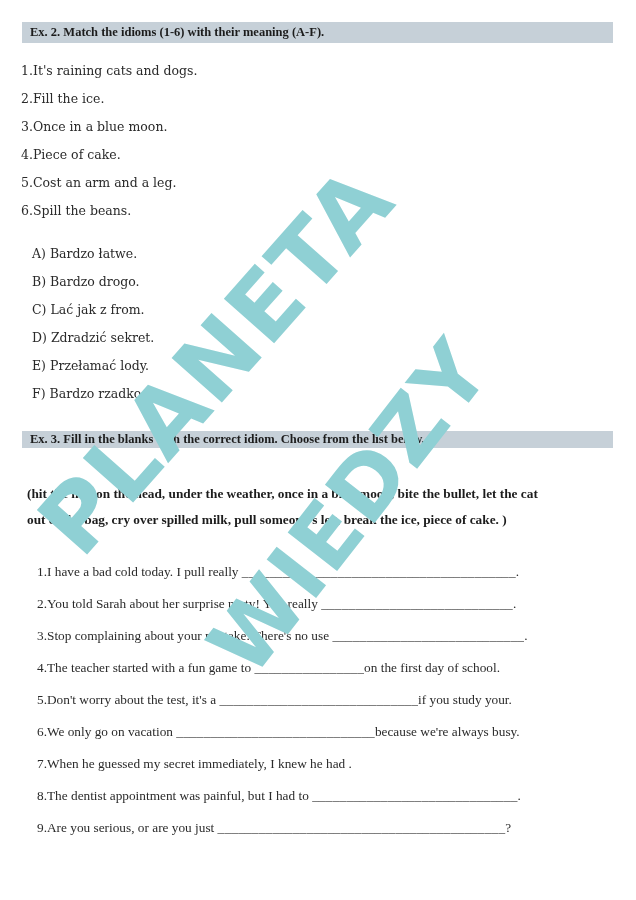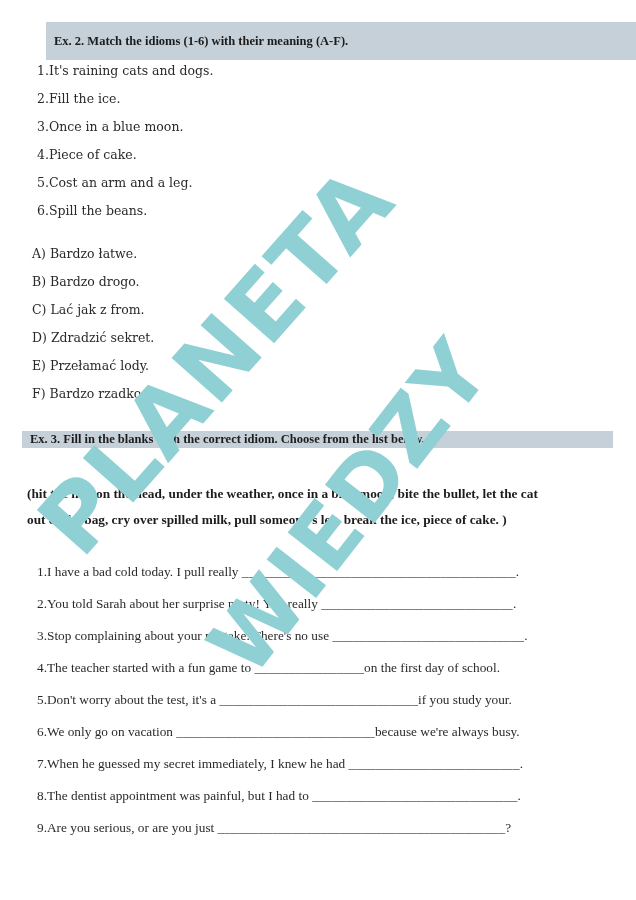--- a/index.html
+++ b/index.html
@@ -4,25 +4,25 @@
 <style>
   html, body { margin: 0; padding: 0; background: #ffffff; }
   body { width: 636px; height: 900px; position: relative; overflow: hidden;
          font-family: "DejaVu Serif", "Liberation Serif", serif; color: #2a2a2a; }
   .page { position: absolute; left: 0; top: 0; width: 636px; height: 900px; }
 
   .ex-header { position: absolute; left: 22px; width: 591px; background: #c6d0d8;
                font-family: "Liberation Serif", "DejaVu Serif", serif; font-weight: bold;
                font-size: 12.5px; color: #1c1c1c; box-sizing: border-box; padding-left: 8px;
                display: flex; align-items: center; }
-  #ex2-header { top: 22px; height: 38px; margin-left: 24px; }
+  #ex2-header { top: 22px; height: 21px; }
   #ex3-header { top: 431px; height: 17px; }
 
   .idiom-list, .meaning-list, .fill-list { position: absolute; margin: 0; padding: 0; list-style: none; }
-  .idiom-list { left: 37px; top: 61px; }
+  .idiom-list { left: 21px; top: 61px; }
   .idiom-list li { height: 28px; font-size: 12.5px; line-height: 20px; white-space: nowrap; }
   .idiom-list .num, .fill-list .num { display: inline-block; }
 
   .meaning-list { left: 32px; top: 244px; }
   .meaning-list li { height: 28px; font-size: 12.5px; line-height: 20px; white-space: nowrap; }
 
   .word-bank { position: absolute; left: 27px; top: 481px; width: 590px;
                font-family: "Liberation Serif", "DejaVu Serif", serif; font-weight: bold;
                font-size: 13.3px; line-height: 26px; color: #1c1c1c; }
   .word-bank div { white-space: nowrap; }
@@ -74,21 +74,21 @@
     <div>out of the bag, cry over spilled milk, pull someone's leg, break the ice, piece of cake. )</div>
   </div>
 
   <ol class="fill-list">
     <li><span class="num">1.</span><span>I have a bad cold today. I pull really </span>&nbsp;<span class="blank">________________________________________</span><span>.</span></li>
     <li><span class="num">2.</span><span>You told Sarah about her surprise party! You really </span>&nbsp;<span class="blank">____________________________</span><span>.</span></li>
     <li><span class="num">3.</span><span>Stop complaining about your mistake. There's no use </span>&nbsp;<span class="blank">____________________________</span><span>.</span></li>
     <li><span class="num">4.</span><span>The teacher started with a fun game to </span>&nbsp;<span class="blank">________________</span><span> on the first day of school.</span></li>
     <li><span class="num">5.</span><span>Don't worry about the test, it's a </span>&nbsp;<span class="blank">_____________________________</span><span> if you study your.</span></li>
     <li><span class="num">6.</span><span>We only go on vacation </span>&nbsp;<span class="blank">_____________________________</span><span> because we're always busy.</span></li>
-    <li><span class="num">7.</span><span>When he guessed my secret immediately, I knew he had </span>&nbsp;<span class="blank">_________________________</span><span>.</span></li>
+    <li><span class="num">7.</span><span>When he guessed my secret immediately, I knew he had </span>&nbsp;<span>.</span></li>
     <li><span class="num">8.</span><span>The dentist appointment was painful, but I had to </span>&nbsp;<span class="blank">______________________________</span><span>.</span></li>
     <li><span class="num">9.</span><span>Are you serious, or are you just </span>&nbsp;<span class="blank">__________________________________________</span><span>?</span></li>
   </ol>
 
   <div class="watermark" id="wm-line1">PLANETA</div>
   <div class="watermark" id="wm-line2">WIEDZY</div>
 
 </div>
 
 </body></html>

